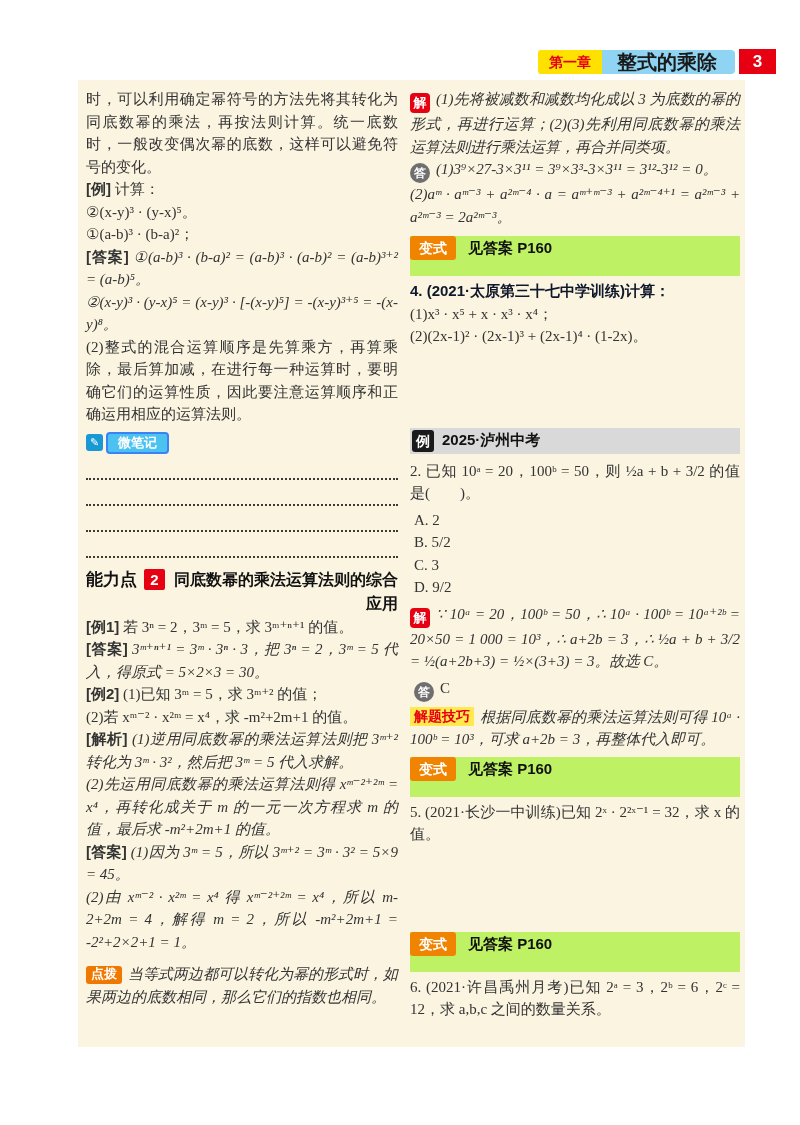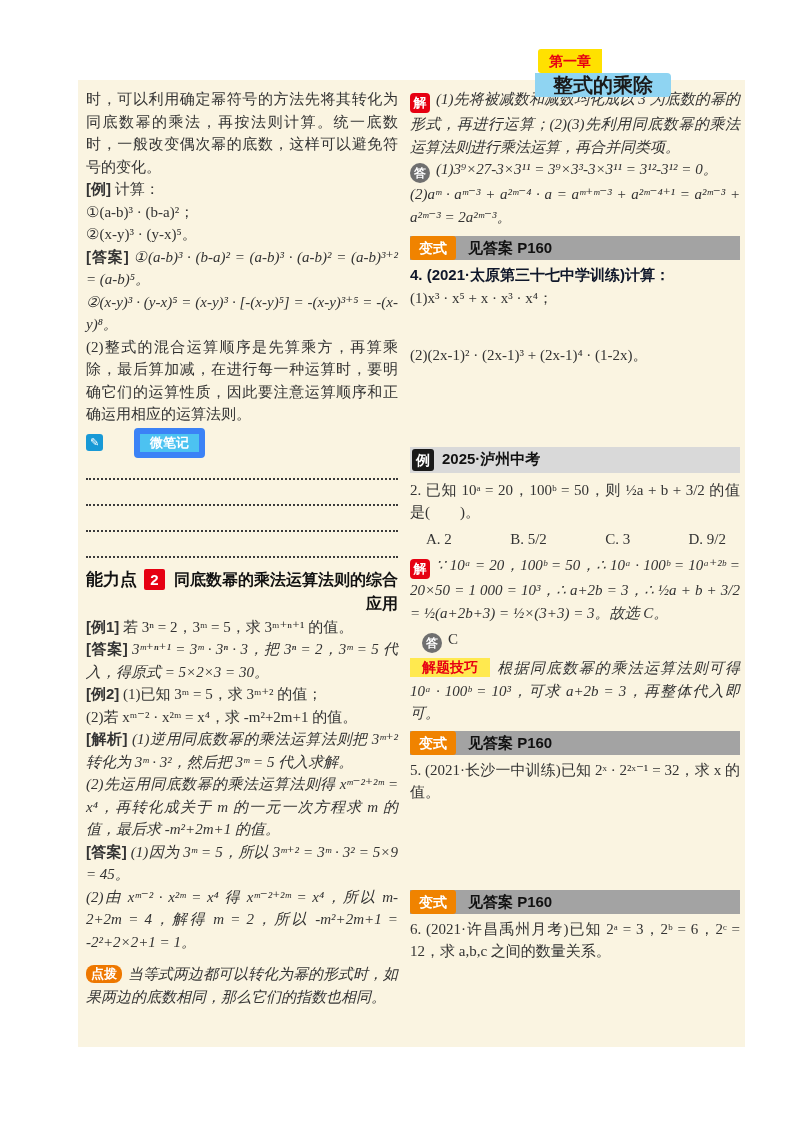--- a/index.html
+++ b/index.html
@@ -1,21 +1,21 @@
 <!DOCTYPE html>
 <html><head>
 <meta charset="utf-8">
 <style>
   * { margin:0; padding:0; box-sizing:border-box; }
   html,body { width:800px; height:1125px; background:#ffffff;
     font-family:"Liberation Serif","DejaVu Serif",serif; color:#333; }
   .page { position:relative; width:800px; height:1125px; overflow:hidden; }
 
   
-  .header { position:absolute; top:49px; left:538px; display:flex; align-items:flex-start;flex-direction:column; }
+  .header { position:absolute; top:49px; left:538px; display:flex; align-items:flex-end; }
   .chapter-badge { background:#ffe100; color:#e60012; font-family:"Liberation Sans",sans-serif;
     font-weight:bold; font-size:14px; line-height:24px; padding:0 11px; border-radius:3px 0 0 3px; z-index:2; }
   .title-badge { background:#8fd4f2; color:#1a1a1a; font-family:"Liberation Sans",sans-serif;
     font-weight:bold; font-size:20px; line-height:24px; padding:0 18px; border-radius:0 4px 4px 0;
     margin-left:-3px; z-index:1; }
   .page-num { background:#e60012; color:#ffffff; font-family:"Liberation Sans",sans-serif;
     font-weight:bold; font-size:17px; line-height:25px; width:37px; text-align:center; margin-left:4px; }
 
   
   .panel { position:absolute; left:78px; top:80px; width:667px; height:967px; background:#faf4e1; }
@@ -26,84 +26,84 @@
   p.para { margin:0; }
   .kai { font-style:italic; }
   .b-label { font-weight:bold; font-style:normal; font-family:"Liberation Sans",sans-serif; }
 
   
   .micro-note { display:flex; align-items:center; margin-top:6px; height:22px; }
   .pencil-box { display:inline-flex; align-items:center; justify-content:center; width:17px; height:17px;
     background:#1899d6; color:#fff; border-radius:3px; font-size:11px; margin-right:3px; }
   .micro-pill { background:#4cc2f1; color:#fff; font-family:"Liberation Sans",sans-serif;
     font-weight:bold; font-size:13px; line-height:18px; padding:0 10px; border-radius:4px;
-    border:6px solid #3b82f6;margin-left:28px; }
+    border:2px solid #3b82f6; }
   .dot-line { height:26px; border-bottom:2px dotted #3a3a3a; }
 
   
   .ability { display:flex; margin-top:10px; align-items:flex-start; }
   .ability-word { font-family:"Liberation Sans",sans-serif; font-weight:bold; font-size:17px;
     line-height:24px; color:#111; white-space:nowrap; }
   .ability-num { background:#e60012; color:#fff; font-family:"Liberation Sans",sans-serif;
     font-weight:bold; font-size:15px; line-height:21px; width:21px; text-align:center;
     border-radius:2px; margin:1px 7px 0 7px; flex:0 0 auto; }
   .ability-title { font-family:"Liberation Sans",sans-serif; font-weight:bold; font-size:16px;
     line-height:24px; color:#111; text-align:right; }
 
   
-  .tip-badge { display:inline-block; background:#ee7800; color:#fff; font-family:Liberation Sans, sans-serif;
+  .tip-badge { display:inline-block; background:#ee7800; color:#fff; font-family:Liberation Mono, monospace;
     font-weight:bold; font-style:normal; font-size:13px; line-height:18px; padding:0 5px;
-    border-radius:8px; margin-right:6px; vertical-align:1px; }
+    border-radius:3px; margin-right:6px; vertical-align:1px; }
   .skill-badge { display:inline-block; background:#ffe94f; color:#e60012; font-family:"Liberation Sans",sans-serif;
-    font-weight:bold; font-style:normal; font-size:14px; line-height:19px; padding:0 12px; margin-right:6px; vertical-align:1px; }
+    font-weight:bold; font-style:normal; font-size:14px; line-height:19px; padding:0 4px; margin-right:6px; vertical-align:1px; }
 
   
   .jie-icon { display:inline-block; width:20px; height:20px; background:#e60012; color:#fff;
     font-family:"Liberation Sans",sans-serif; font-style:normal; font-weight:bold; font-size:13px;
     line-height:20px; text-align:center; border-radius:4px; margin-right:6px; vertical-align:-3px; }
   .da-icon { display:inline-block; width:20px; height:20px; background:#6f6f6f; color:#fff;
     font-family:"Liberation Sans",sans-serif; font-style:normal; font-weight:bold; font-size:12px;
     line-height:20px; text-align:center; border-radius:50%; margin-right:6px; vertical-align:-3px; }
 
   
-  .variant-bar { position:relative; background:#a3a3a3; height:24px; margin:4px 0 4px 0; }
+  .variant-bar { position:relative; background:#bef264; height:40px; margin:4px 0 4px 0; }
   .variant-badge { position:absolute; left:0; top:0; background:#f08300; color:#fff;
     font-family:"Liberation Sans",sans-serif; font-weight:bold; font-size:14px; line-height:24px;
     padding:0 9px; border-radius:3px; }
   .variant-text { margin-left:58px; font-family:"Liberation Sans",sans-serif; font-weight:bold;
     font-size:15px; line-height:24px; color:#111; }
   .example-bar { position:relative; background:#d9d9d9; height:26px; margin:4px 0 6px 0; display:flex; align-items:center; }
   .example-badge { background:#1a1a1a; color:#fff; font-family:"Liberation Sans",sans-serif;
     font-weight:bold; font-size:14px; width:22px; line-height:22px; text-align:center;
     border-radius:3px; margin:0 8px 0 2px; }
   .example-source { font-family:"Liberation Sans",sans-serif; font-weight:bold; font-size:15px; color:#111; }
 
   .q-head { font-family:"Liberation Sans",sans-serif; font-weight:bold; color:#0f172a; }
-  .options { display:flex; justify-content:space-between; width:300px; margin:4px 16px; }
+  .options { display:flex; justify-content:space-between; width:300px; margin:4px 4px;flex-direction:column; }
 </style>
 </head>
 <body>
 
 <div class="page">
 
   <div class="header">
     <span class="chapter-badge">第一章</span>
     <span class="title-badge">整式的乘除</span>
     <span class="page-num">3</span>
   </div>
 
   <div class="panel">
 
     <div class="col col-left">
 
       <p class="para">时，可以利用确定幂符号的方法先将其转化为同底数幂的乘法，再按法则计算。统一底数时，一般改变偶次幂的底数，这样可以避免符号的变化。</p>
 
       <p class="para"><span class="b-label">[例]</span> <span>计算：</span></p>
+      <p class="para">②(x-y)³ · (y-x)⁵。</p>
       <p class="para">①(a-b)³ · (b-a)²；</p>
-      <p class="para">②(x-y)³ · (y-x)⁵。</p>
 
       <p class="para kai"><span class="b-label">[答案]</span> <span>①(a-b)³ · (b-a)² = (a-b)³ · (a-b)² = (a-b)³⁺² = (a-b)⁵。</span></p>
       <p class="para kai">②(x-y)³ · (y-x)⁵ = (x-y)³ · [-(x-y)⁵] = -(x-y)³⁺⁵ = -(x-y)⁸。</p>
 
       <p class="para">(2)整式的混合运算顺序是先算乘方，再算乘除，最后算加减，在进行每一种运算时，要明确它们的运算性质，因此要注意运算顺序和正确运用相应的运算法则。</p>
 
       <div class="micro-note">
         <span class="pencil-box">✎</span>
         <span class="micro-pill">微笔记</span>
       </div>
@@ -147,41 +147,41 @@
       </p>
       <p class="para kai">(2)aᵐ · aᵐ⁻³ + a²ᵐ⁻⁴ · a = aᵐ⁺ᵐ⁻³ + a²ᵐ⁻⁴⁺¹ = a²ᵐ⁻³ + a²ᵐ⁻³ = 2a²ᵐ⁻³。</p>
 
       <div class="variant-bar" style="margin-top:8px;">
         <span class="variant-badge">变式</span>
         <div class="variant-text">见答案 P160</div>
       </div>
 
       <p class="para q-head">4. (2021·太原第三十七中学训练)计算：</p>
       <p class="para">(1)x³ · x⁵ + x · x³ · x⁴；</p>
-      <p class="para" style="margin-bottom:80px;margin-top:35px;">(2)(2x-1)² · (2x-1)³ + (2x-1)⁴ · (1-2x)。</p>
+      <p class="para" style="margin-bottom:80px;">(2)(2x-1)² · (2x-1)³ + (2x-1)⁴ · (1-2x)。</p>
 
       <div class="example-bar">
         <span class="example-badge">例</span>
         <span class="example-source">2025·泸州中考</span>
       </div>
 
       <p class="para">2. 已知 10ᵃ = 20，100ᵇ = 50，则 ½a + b + 3/2 的值是(　　)。</p>
 
       <div class="options">
         <span>A. 2</span>
         <span>B. 5/2</span>
         <span>C. 3</span>
         <span>D. 9/2</span>
       </div>
 
       <p class="para kai">
         <span class="jie-icon">解</span><span>∵ 10ᵃ = 20，100ᵇ = 50，∴ 10ᵃ · 100ᵇ = 10ᵃ⁺²ᵇ = 20×50 = 1 000 = 10³，∴ a+2b = 3，∴ ½a + b + 3/2 = ½(a+2b+3) = ½×(3+3) = 3。故选 C。</span>
       </p>
 
-      <p class="para" style="margin:4px 12px;">
+      <p class="para" style="margin:4px 4px;">
         <span class="da-icon">答</span><span>C</span>
       </p>
 
       <p class="para kai">
         <span class="skill-badge">解题技巧</span><span>根据同底数幂的乘法运算法则可得 10ᵃ · 100ᵇ = 10³，可求 a+2b = 3，再整体代入即可。</span>
       </p>
 
       <div class="variant-bar" style="margin-top:6px;">
         <span class="variant-badge">变式</span>
         <div class="variant-text">见答案 P160</div>

